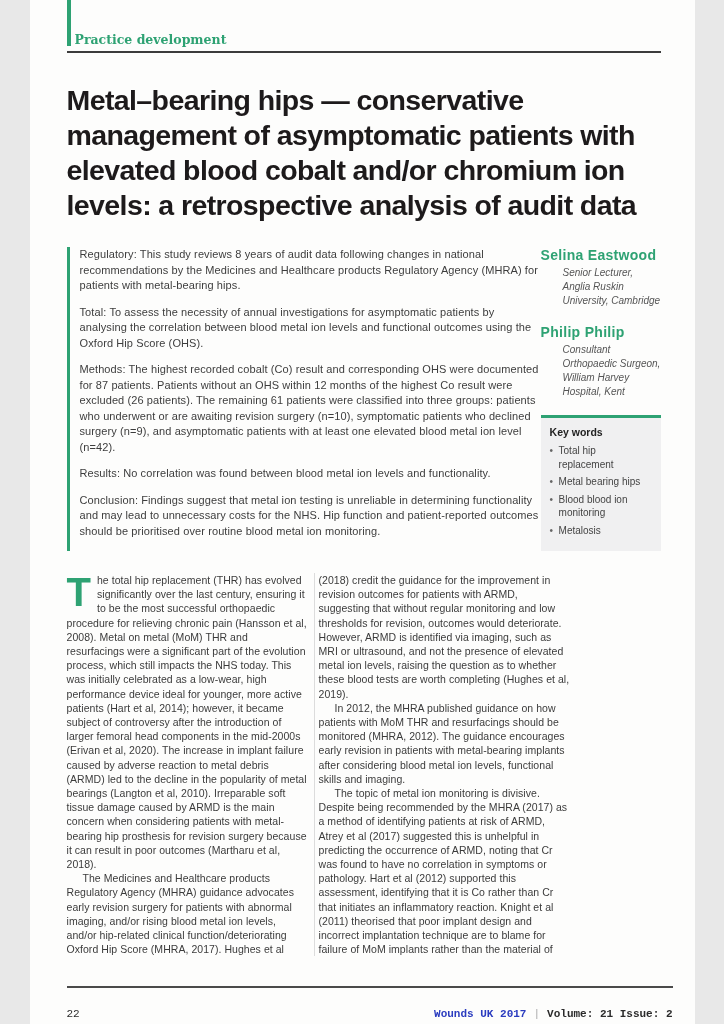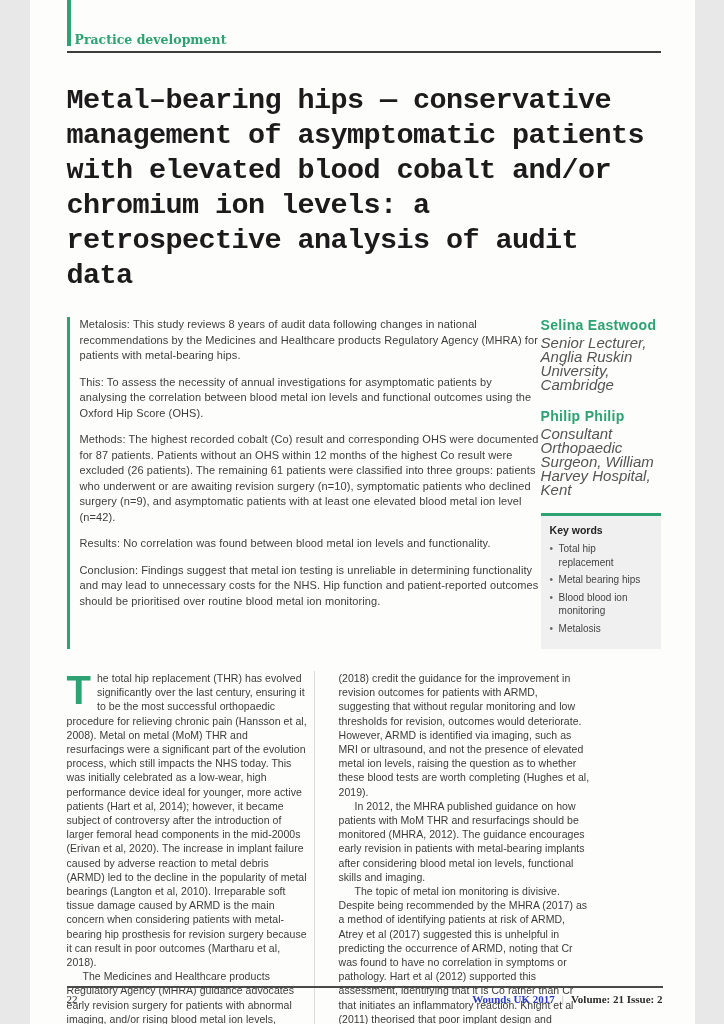--- a/index.html
+++ b/index.html
@@ -20,21 +20,21 @@
   .kicker{
     margin-top:32px;padding-left:8px;
     font-family:"DejaVu Serif","Liberation Serif",serif;
     font-weight:bold;font-size:12.5px;color:#2ea273;
   }
   .header-rule{border-bottom:2px solid #3c3c3c;margin-top:4px;}
 
   
   .title{
     margin:30px 0 0 0;
-    font-family:Liberation Mono, monospace;
+    font-family:Liberation Sans, sans-serif;
     font-weight:bold;
     font-size:28.5px;line-height:35px;
     letter-spacing:-0.6px;
     color:#1d1a1b;
     max-width:655px;
   }
 
   
   .abstract-row{display:flex;margin-top:24px;}
   .abstract{
@@ -44,76 +44,76 @@
     box-sizing:border-box;
   }
   .abstract p{
     margin:0 0 11px 0;
     font-size:11px;line-height:15.5px;color:#3d3d3d;
     letter-spacing:0.1px;
   }
   .sidebar{width:128px;margin-left:auto;}
   .author{margin-bottom:16px;}
   .author-name{font-size:14px;font-weight:bold;color:#2ea273;letter-spacing:0.3px;margin-bottom:3px;}
-  .author-aff{font-size:15px;font-style:italic;color:#555;line-height:14px;}
+  .author-aff{font-size:10px;font-style:italic;color:#555;line-height:14px;margin-left:22px;}
   .keywords{
     margin-top:6px;background:#f0f0f1;border-top:3px solid #2ea273;
     padding:8px 9px 10px 9px;box-sizing:border-box;
   }
   .keywords-heading{font-size:10.5px;font-weight:bold;color:#222;margin-bottom:6px;}
   .keywords ul{list-style:none;margin:0;padding:0;}
   .keywords li{
     font-size:10px;color:#444;line-height:13.5px;margin-bottom:4px;
     padding-left:9px;position:relative;
   }
   .keywords li::before{content:"•";position:absolute;left:0;color:#666;}
 
   
   .body-cols{display:flex;margin-top:22px;}
   .col{font-size:10.5px;line-height:14.2px;color:#3b3b3b;letter-spacing:0.05px;}
   .col p{margin:0;}
   .col1{width:242px;margin-right:5px;}
-  .col2{width:253px;border-left:1px solid #dcdcdc;padding-left:24px;}
+  .col2{width:253px;border-left:1px solid #dcdcdc;padding-left:4px;}
   .col p.indent{text-indent:16px;}
   .dropcap{
     float:left;
     font-size:40px;line-height:32px;
     font-weight:600;color:#2ea273;
     margin:3px 6px 0 0;
   }
 
   
   .footer{
-    position:absolute;left:37px;right:32px;top:986px;
+    position:absolute;left:37px;right:22px;top:986px;
     border-top:2px solid #4a4a4a;
-    padding-top:5px;
+    padding-top:20px;
     display:flex;align-items:baseline;
-    font-family:Liberation Serif, serif;
+    font-family:Liberation Mono, monospace;
     font-size:11px;color:#2b2b2b;
   }
   .footer .right{margin-left:auto;display:flex;align-items:baseline;gap:7px;}
   .journal{color:#2a3bbf;font-weight:bold;}
   .fsep{color:#aaa;}
   .issue{font-weight:bold;color:#2b2b2b;}
 </style>
 </head>
 <body>
 
 <div class="page">
   <div class="kicker-bar"></div>
   <div class="content">
     <div class="kicker">Practice development</div>
     <div class="header-rule"></div>
 
     <h1 class="title">Metal–bearing hips — conservative management of asymptomatic patients with elevated blood cobalt and/or chromium ion levels: a retrospective analysis of audit data</h1>
 
     <div class="abstract-row">
       <div class="abstract">
-        <p><span>Metalosis:</span> <span>This study reviews 8 years of audit data following changes in national recommendations by the Medicines and Healthcare products Regulatory Agency (MHRA) for patients with metal-bearing hips.</span></p>
-        <p><span>This:</span> <span>To assess the necessity of annual investigations for asymptomatic patients by analysing the correlation between blood metal ion levels and functional outcomes using the Oxford Hip Score (OHS).</span></p>
+        <p><span>Regulatory:</span> <span>This study reviews 8 years of audit data following changes in national recommendations by the Medicines and Healthcare products Regulatory Agency (MHRA) for patients with metal-bearing hips.</span></p>
+        <p><span>Total:</span> <span>To assess the necessity of annual investigations for asymptomatic patients by analysing the correlation between blood metal ion levels and functional outcomes using the Oxford Hip Score (OHS).</span></p>
         <p><span>Methods:</span> <span>The highest recorded cobalt (Co) result and corresponding OHS were documented for 87 patients. Patients without an OHS within 12 months of the highest Co result were excluded (26 patients). The remaining 61 patients were classified into three groups: patients who underwent or are awaiting revision surgery (n=10), symptomatic patients who declined surgery (n=9), and asymptomatic patients with at least one elevated blood metal ion level (n=42).</span></p>
         <p><span>Results:</span> <span>No correlation was found between blood metal ion levels and functionality.</span></p>
         <p><span>Conclusion:</span> <span>Findings suggest that metal ion testing is unreliable in determining functionality and may lead to unnecessary costs for the NHS. Hip function and patient-reported outcomes should be prioritised over routine blood metal ion monitoring.</span></p>
       </div>
 
       <aside class="sidebar">
         <div class="author">
           <div class="author-name">Selina Eastwood</div>
           <div class="author-aff">Senior Lecturer, Anglia Ruskin University, Cambridge</div>
         </div>

